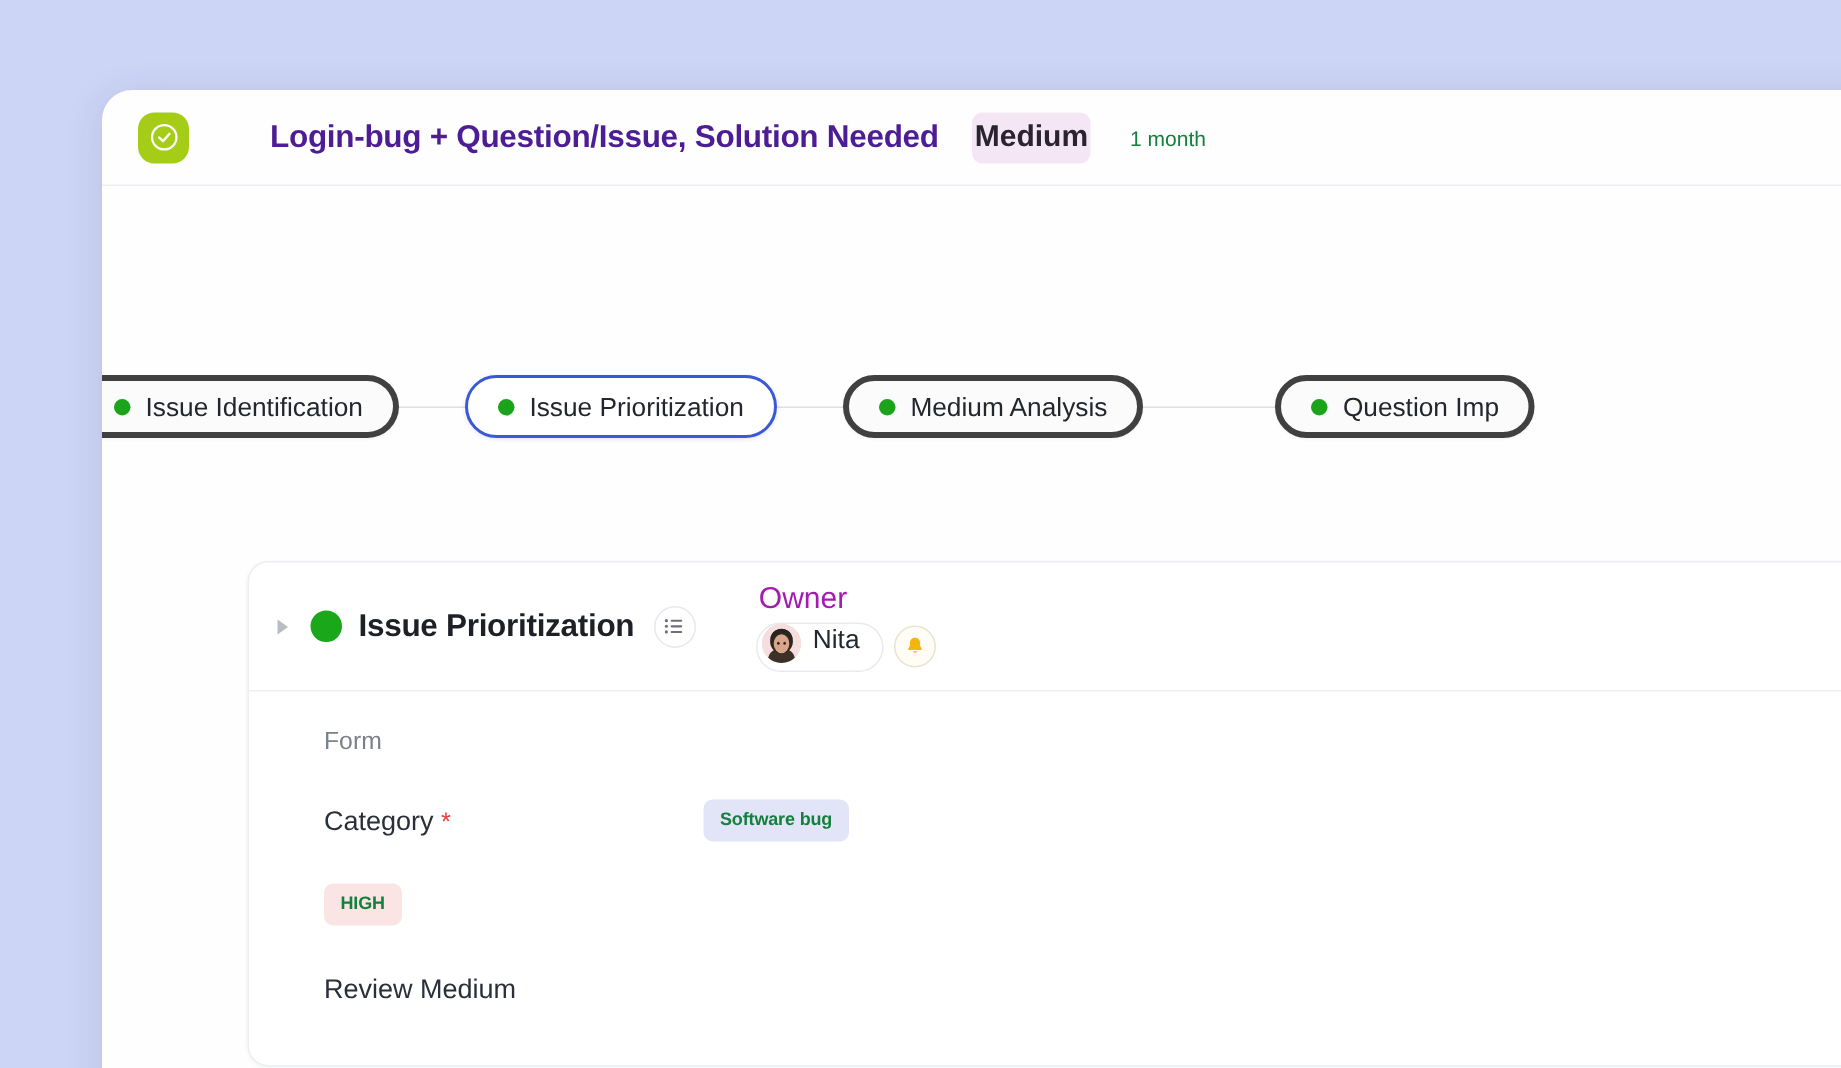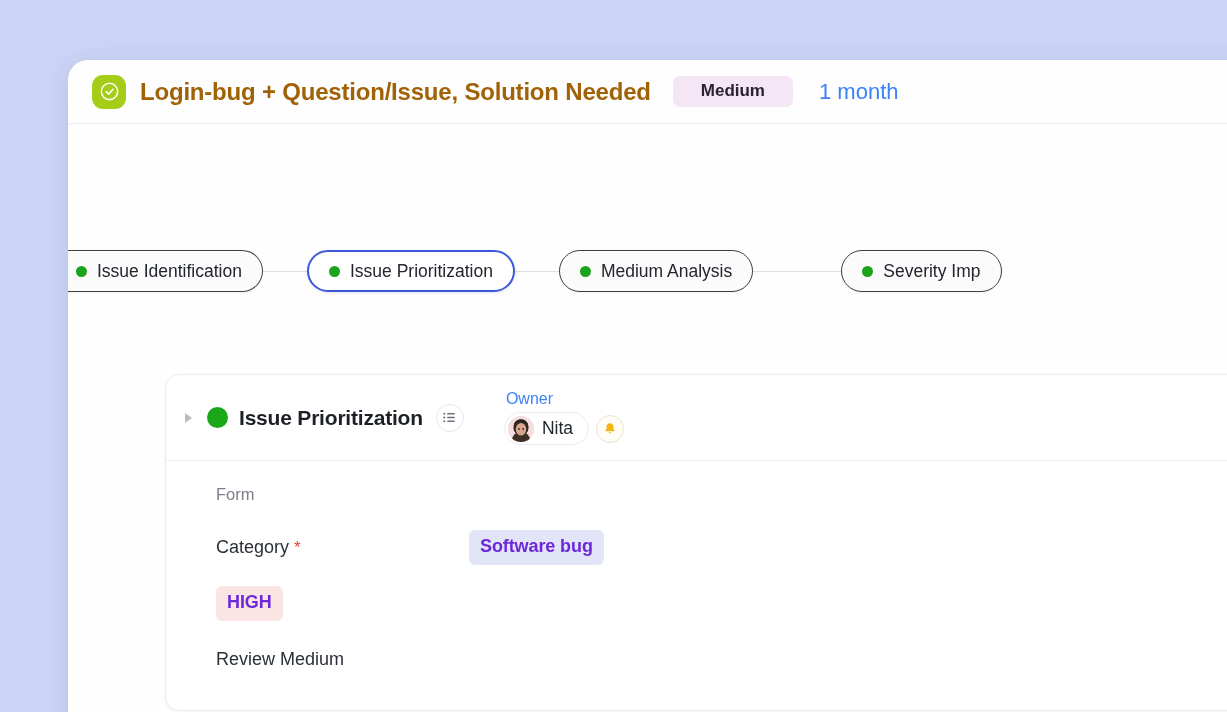--- a/index.html
+++ b/index.html
@@ -46,41 +46,42 @@
     border-radius: 11px;
     background: #a5cd18;
     display: flex;
     align-items: center;
     justify-content: center;
     flex: 0 0 auto;
   }
   .app-icon svg { display: block; }
 
   .window-title {
-    font-size: 24px;
+    font-size: 21px;
     font-weight: bold;
-    color: #a16207;
+    color: #4c1d95;
     letter-spacing: -0.2px;
     white-space: nowrap;
+    margin-left: 40px;
   }
 
   .priority-badge {
     background: #f5e6f5;
     color: #2a2430;
-    font-size: 17px;
+    font-size: 20px;
     font-weight: bold;
-    padding: 5px 28px 6px;
+    padding: 5px 2px 6px;
     border-radius: 7px;
     margin-left: 8px;
     white-space: nowrap;
   }
 
   .duration-text {
-    font-size: 22px;
-    color: #3b82f6;
+    font-size: 14px;
+    color: #15803d;
     margin-left: 12px;
     white-space: nowrap;
   }
 
   
   .stepper {
     position: absolute;
     left: 0;
     top: 187px;             
     width: 100%;
@@ -91,21 +92,21 @@
   }
 
   .step-pill {
     position: relative;
     height: 42px;
     display: inline-flex;
     align-items: center;
     gap: 10px;
     padding: 0 20px;
     background: #fbfbfc;
-    border: 1px solid #404040;
+    border: 4px solid #404040;
     border-radius: 22px;
     box-shadow: 0 1px 2px rgba(30, 40, 70, 0.05);
     flex: 0 0 auto;
     font-size: 17.5px;
     color: #22262d;
   }
 
   .step-pill.active {
     border: 2px solid #3b58d8;
     background: #ffffff;
@@ -205,34 +206,34 @@
   }
 
   .owner-block {
     margin-left: 40px;
     display: flex;
     flex-direction: column;
     gap: 4px;
   }
 
   .owner-label {
-    font-size: 16px;
-    color: #3b82f6;
+    font-size: 20px;
+    color: #a21caf;
     padding-left: 2px;
   }
 
   .owner-row {
     display: flex;
     align-items: center;
     gap: 7px;
   }
 
   .owner-chip {
     display: inline-flex;
-    align-items: center;
+    align-items: flex-start;
     gap: 8px;
     height: 33px;
     padding: 0 15px 0 3px;
     border: 1px solid #e8eaef;
     border-radius: 18px;
     background: #fff;
   }
 
   .avatar {
     width: 26px;
@@ -284,25 +285,25 @@
   .field-name {
     width: 253px;
     font-size: 18px;
     color: #2b2f37;
     flex: 0 0 auto;
   }
   .req-star { color: #e2443b; font-size: 17px; }
 
   .chip {
     display: inline-block;
-    font-size: 18px;
+    font-size: 12px;
     font-weight: bold;
     padding: 6px 11px 8px;
     border-radius: 6px;
-    color: #6d28d9;
+    color: #15803d;
     letter-spacing: -0.1px;
   }
   .chip-category { background: #e2e5f7; }
   .chip-severity { background: #fbe4e4; }
   .chip-review   { background: #c6f0dd; }
 </style>
 </head>
 <body>
 
 <div class="window">
@@ -340,21 +341,21 @@
       <span>Medium Analysis</span>
     </div>
 
     <div class="step-connector"></div>
 
 
     <div class="step-connector"></div>
 
     <div class="step-pill">
       <span class="step-dot"></span>
-      <span>Severity Imp</span>
+      <span>Question Imp</span>
     </div>
 
   </div>
 
   <div class="stage-card">
 
     <div class="stage-head">
 
       <div class="expand-caret">
           <i></i>

